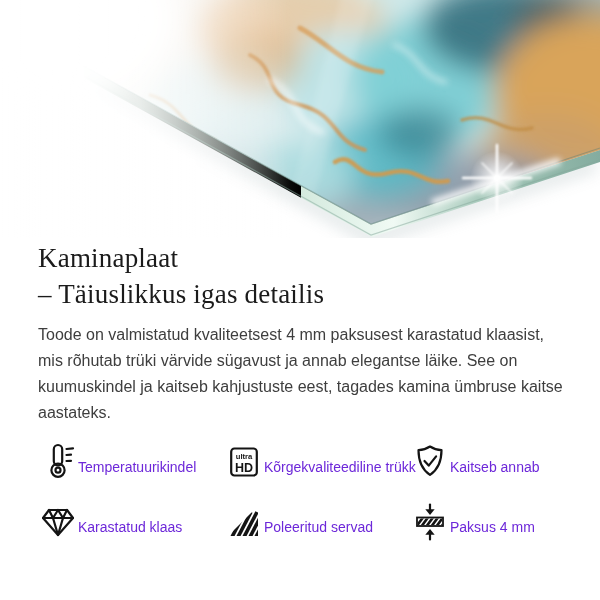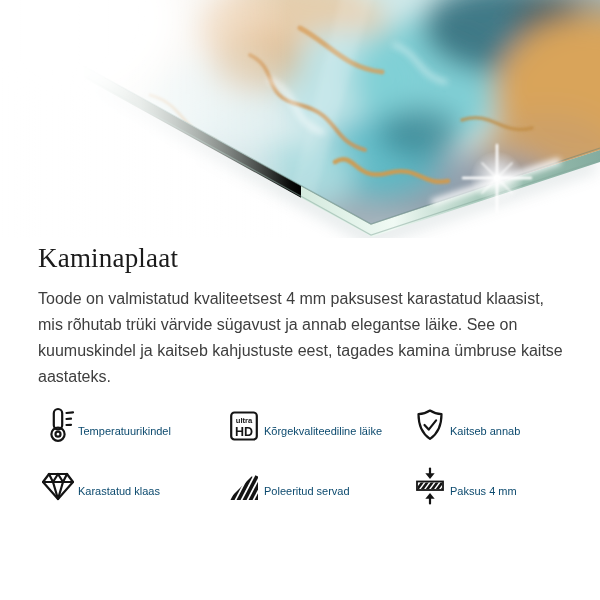--- a/index.html
+++ b/index.html
@@ -37,23 +37,23 @@
   .feature-row { display:flex; justify-content:space-between; width:530px; }
   .feature-row + .feature-row { margin-top:20px; }
   .feature {
     width:158px;
     display:flex; flex-direction:row; align-items:center;
   }
   .feature .icon-box { width:40px; height:40px; }
   .feature .icon-box svg { display:block; }
   .feature .label {
     margin-top:10px;
-    font-size:11px;
+    font-size:14px;
     line-height:15px;
-    color:#0c4a6e;
+    color:#6d28d9;
     white-space:nowrap;
   }
   .ico { stroke:#141414; stroke-width:2.2; fill:none; stroke-linecap:round; stroke-linejoin:round; }
   .ico-fill { fill:#141414; stroke:none; }
   .badge-text { fill:#141414; font-family:"Liberation Sans", sans-serif; font-weight:bold; }
 </style>
 </head>
 <body>
 
 <div class="page">
@@ -153,20 +153,21 @@
         <line x1="482" y1="163" x2="512" y2="193" stroke-width="1.6" opacity="0.85"></line>
         <line x1="512" y1="163" x2="482" y2="193" stroke-width="1.6" opacity="0.85"></line>
       </g>
       <circle cx="497" cy="178" r="2.8" fill="#ffffff"></circle>
     </g>
   </svg>
 
   <div class="content">
     <h1 class="title">
       <span>Kaminaplaat</span><br>
+      <span>– Täiuslikkus igas detailis</span>
     </h1>
 
     <p class="intro">Toode on valmistatud kvaliteetsest 4 mm paksusest karastatud klaasist, mis rõhutab trüki värvide sügavust ja annab elegantse läike. See on kuumuskindel ja kaitseb kahjustuste eest, tagades kamina ümbruse kaitse aastateks.</p>
 
     <div class="feature-row">
 
       <div class="feature">
         <div class="icon-box">
           <svg viewBox="0 0 40 40" width="40" height="40">
             <rect class="ico" x="15.8" y="3" width="8.4" height="20.5" rx="4.2"></rect>
@@ -181,21 +182,21 @@
       </div>
 
       <div class="feature">
         <div class="icon-box">
           <svg viewBox="0 0 40 40" width="40" height="40">
             <rect class="ico" x="7.2" y="6.5" width="25.6" height="27" rx="3.2" stroke-width="2.4"></rect>
             <text class="badge-text" x="20" y="17" font-size="7.6" text-anchor="middle">ultra</text>
             <text class="badge-text" x="20" y="29.5" font-size="12.5" text-anchor="middle">HD</text>
           </svg>
         </div>
-        <div class="label">Kõrgekvaliteediline läike</div>
+        <div class="label">Kõrgekvaliteediline trükk</div>
       </div>
 
       <div class="feature">
         <div class="icon-box">
           <svg viewBox="0 0 40 40" width="40" height="40">
             <path class="ico" d="M20,4.5 C23.5,6.8 27.5,8 31.5,8.2 C31.5,19 28,27.5 20,32.8 C12,27.5 8.5,19 8.5,8.2 C12.5,8 16.5,6.8 20,4.5 Z"></path>
             <path class="ico" d="M14.5,19 l4.2,4.6 l7.4,-9.2" stroke-width="2.4"></path>
           </svg>
         </div>
         <div class="label">Kaitseb annab</div>

